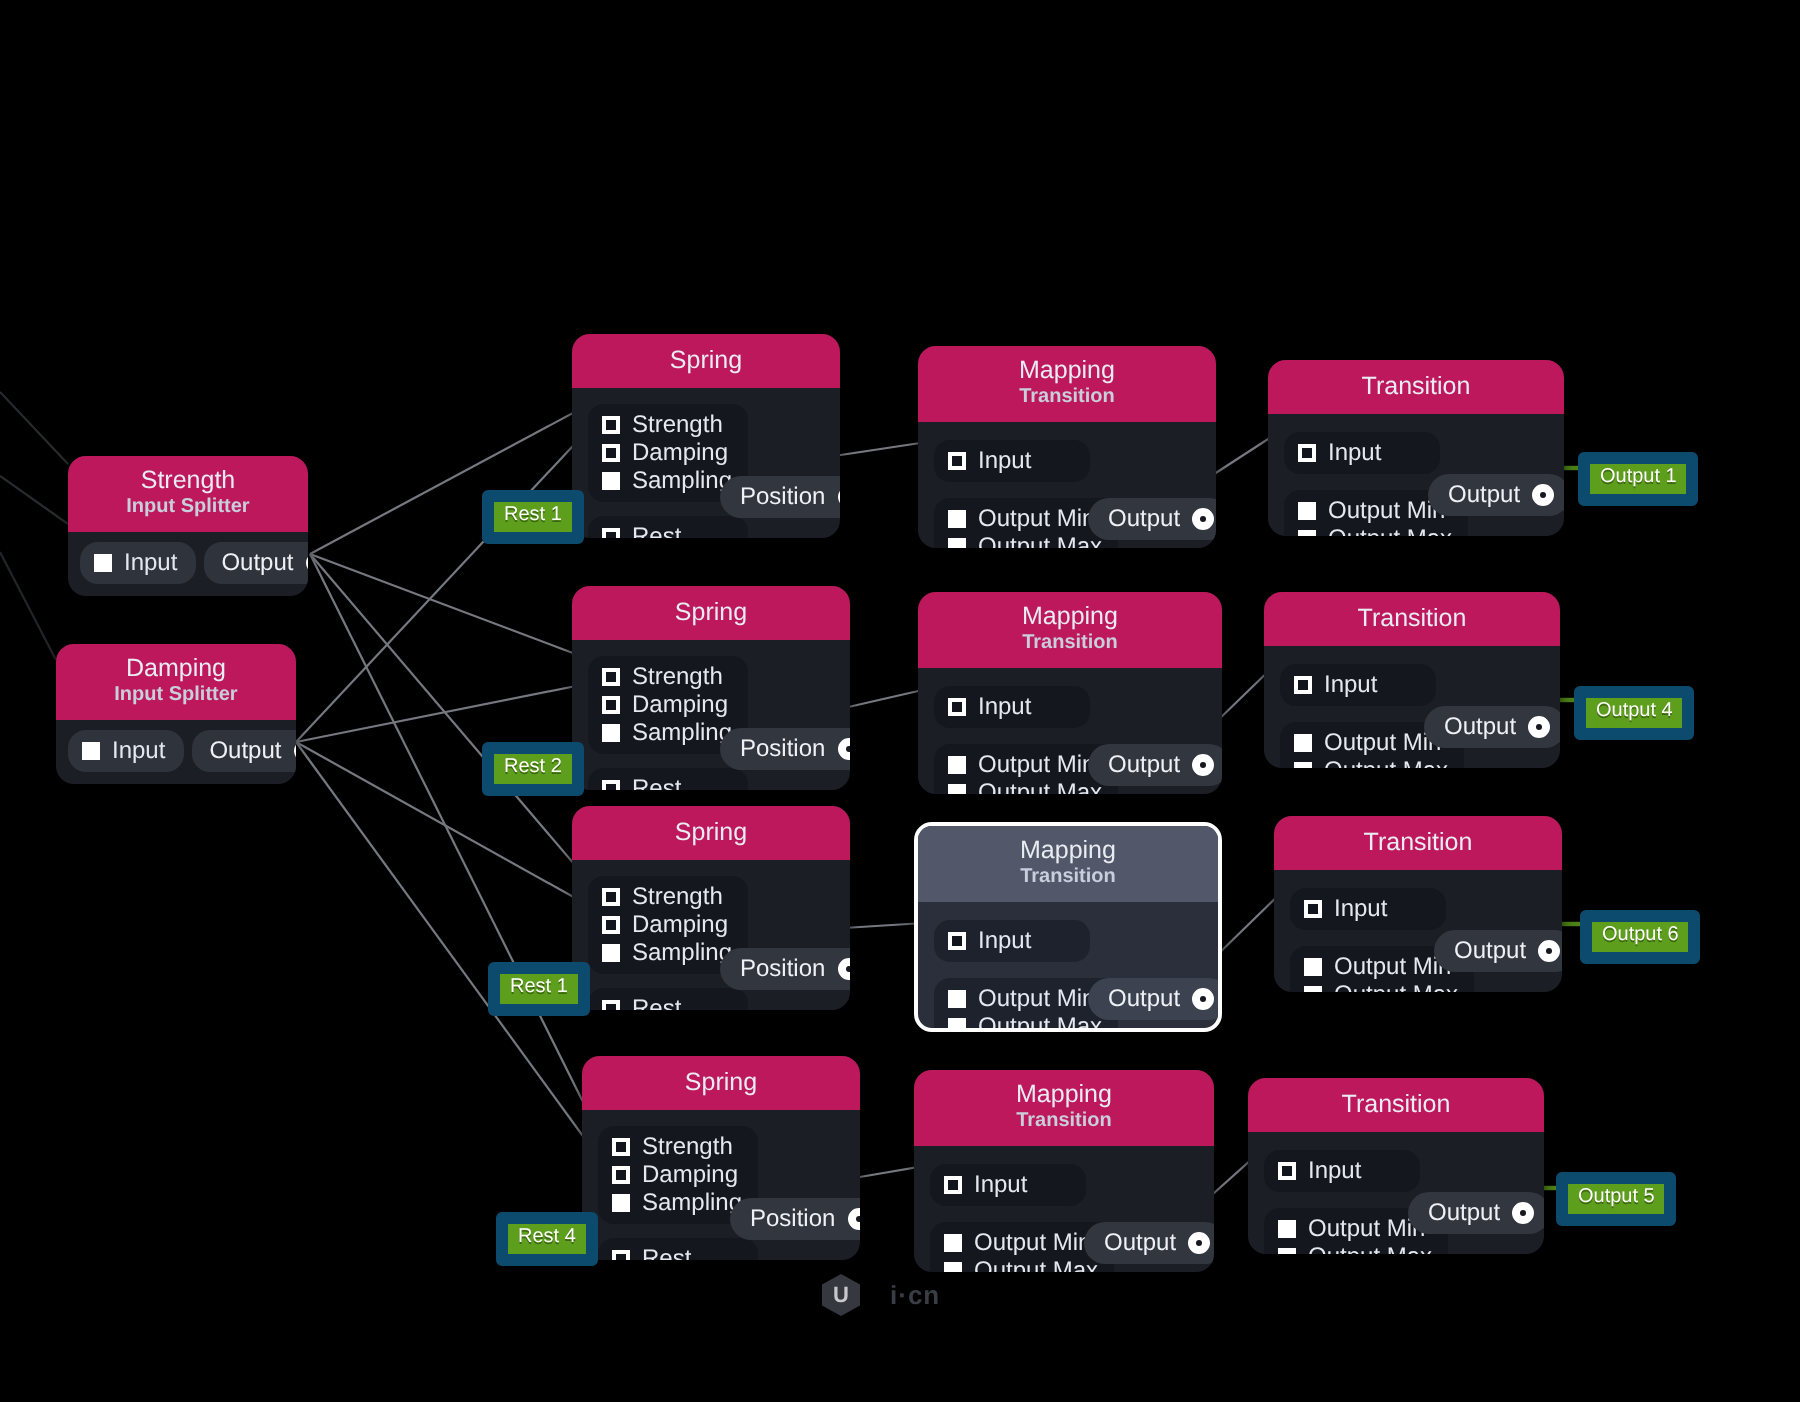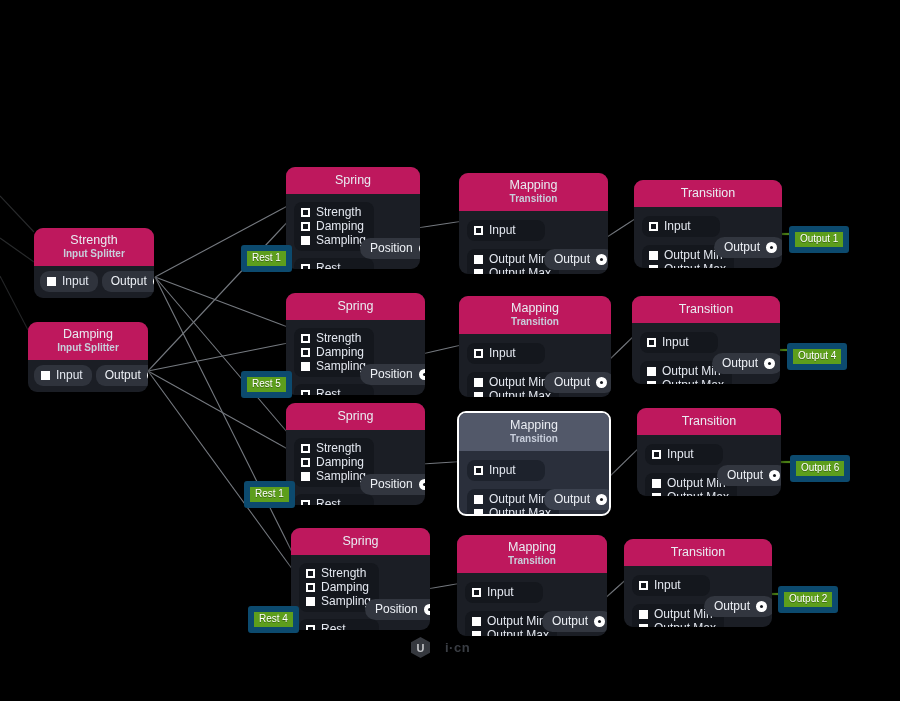--- a/index.html
+++ b/index.html
@@ -514,27 +514,27 @@
               <span class="cb"></span>
               <span class="port-label">Output Max</span>
             </div></div><div class="out-pill" style="left: 80px; top: 30px;">
             <span class="out-label">Output</span>
             <span class="out-dot"></span>
           </div></div>
       </div>
     </div>
   <div id="badges">
       <div class="badge" style="left: 241px; top: 245px;">Rest 1</div>
-      <div class="badge" style="left: 241px; top: 371px;">Rest 5</div>
+      <div class="badge" style="left: 241px; top: 371px;">Rest 2</div>
       <div class="badge" style="left: 244px; top: 481px;">Rest 1</div>
       <div class="badge" style="left: 248px; top: 606px;">Rest 4</div>
       <div class="badge" style="left: 789px; top: 226px;">Output 1</div>
       <div class="badge" style="left: 787px; top: 343px;">Output 4</div>
       <div class="badge" style="left: 790px; top: 455px;">Output 6</div>
-      <div class="badge" style="left: 778px; top: 586px;">Output 2</div>
+      <div class="badge" style="left: 778px; top: 586px;">Output 5</div>
     </div>
 
   <div id="watermark">
     <div class="wm-hex">U</div>
     <div class="wm-text">i·cn</div>
   </div>
 
 </div>
 
 </body></html>

